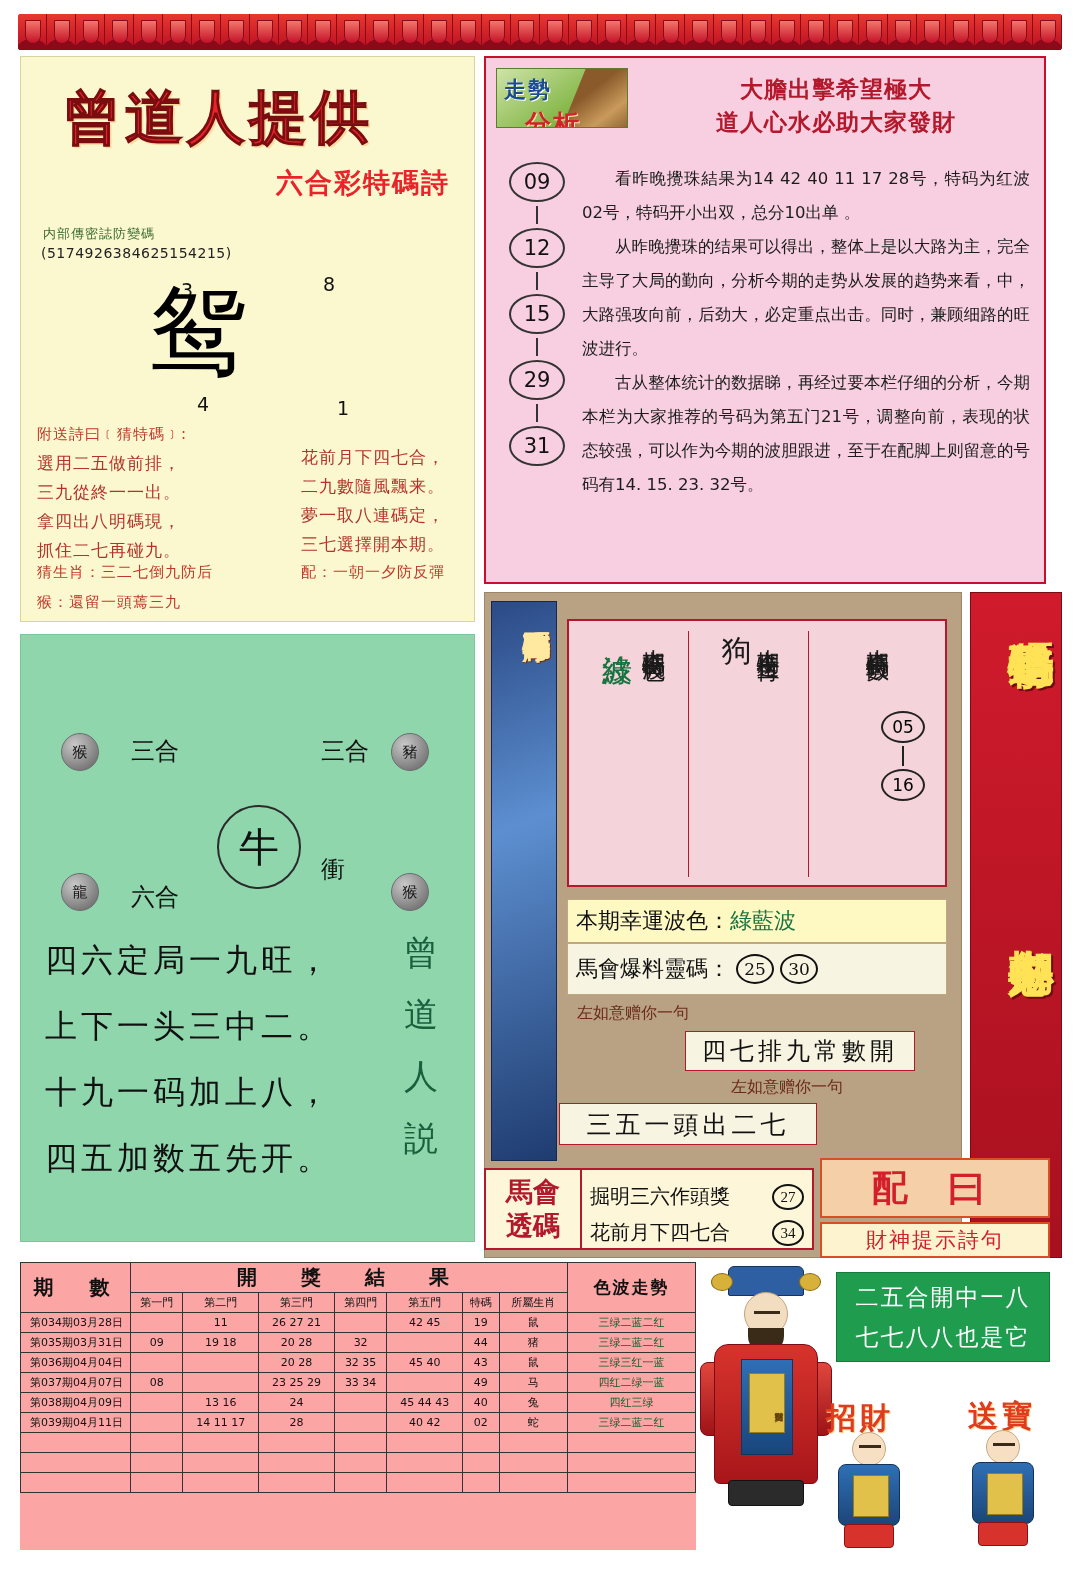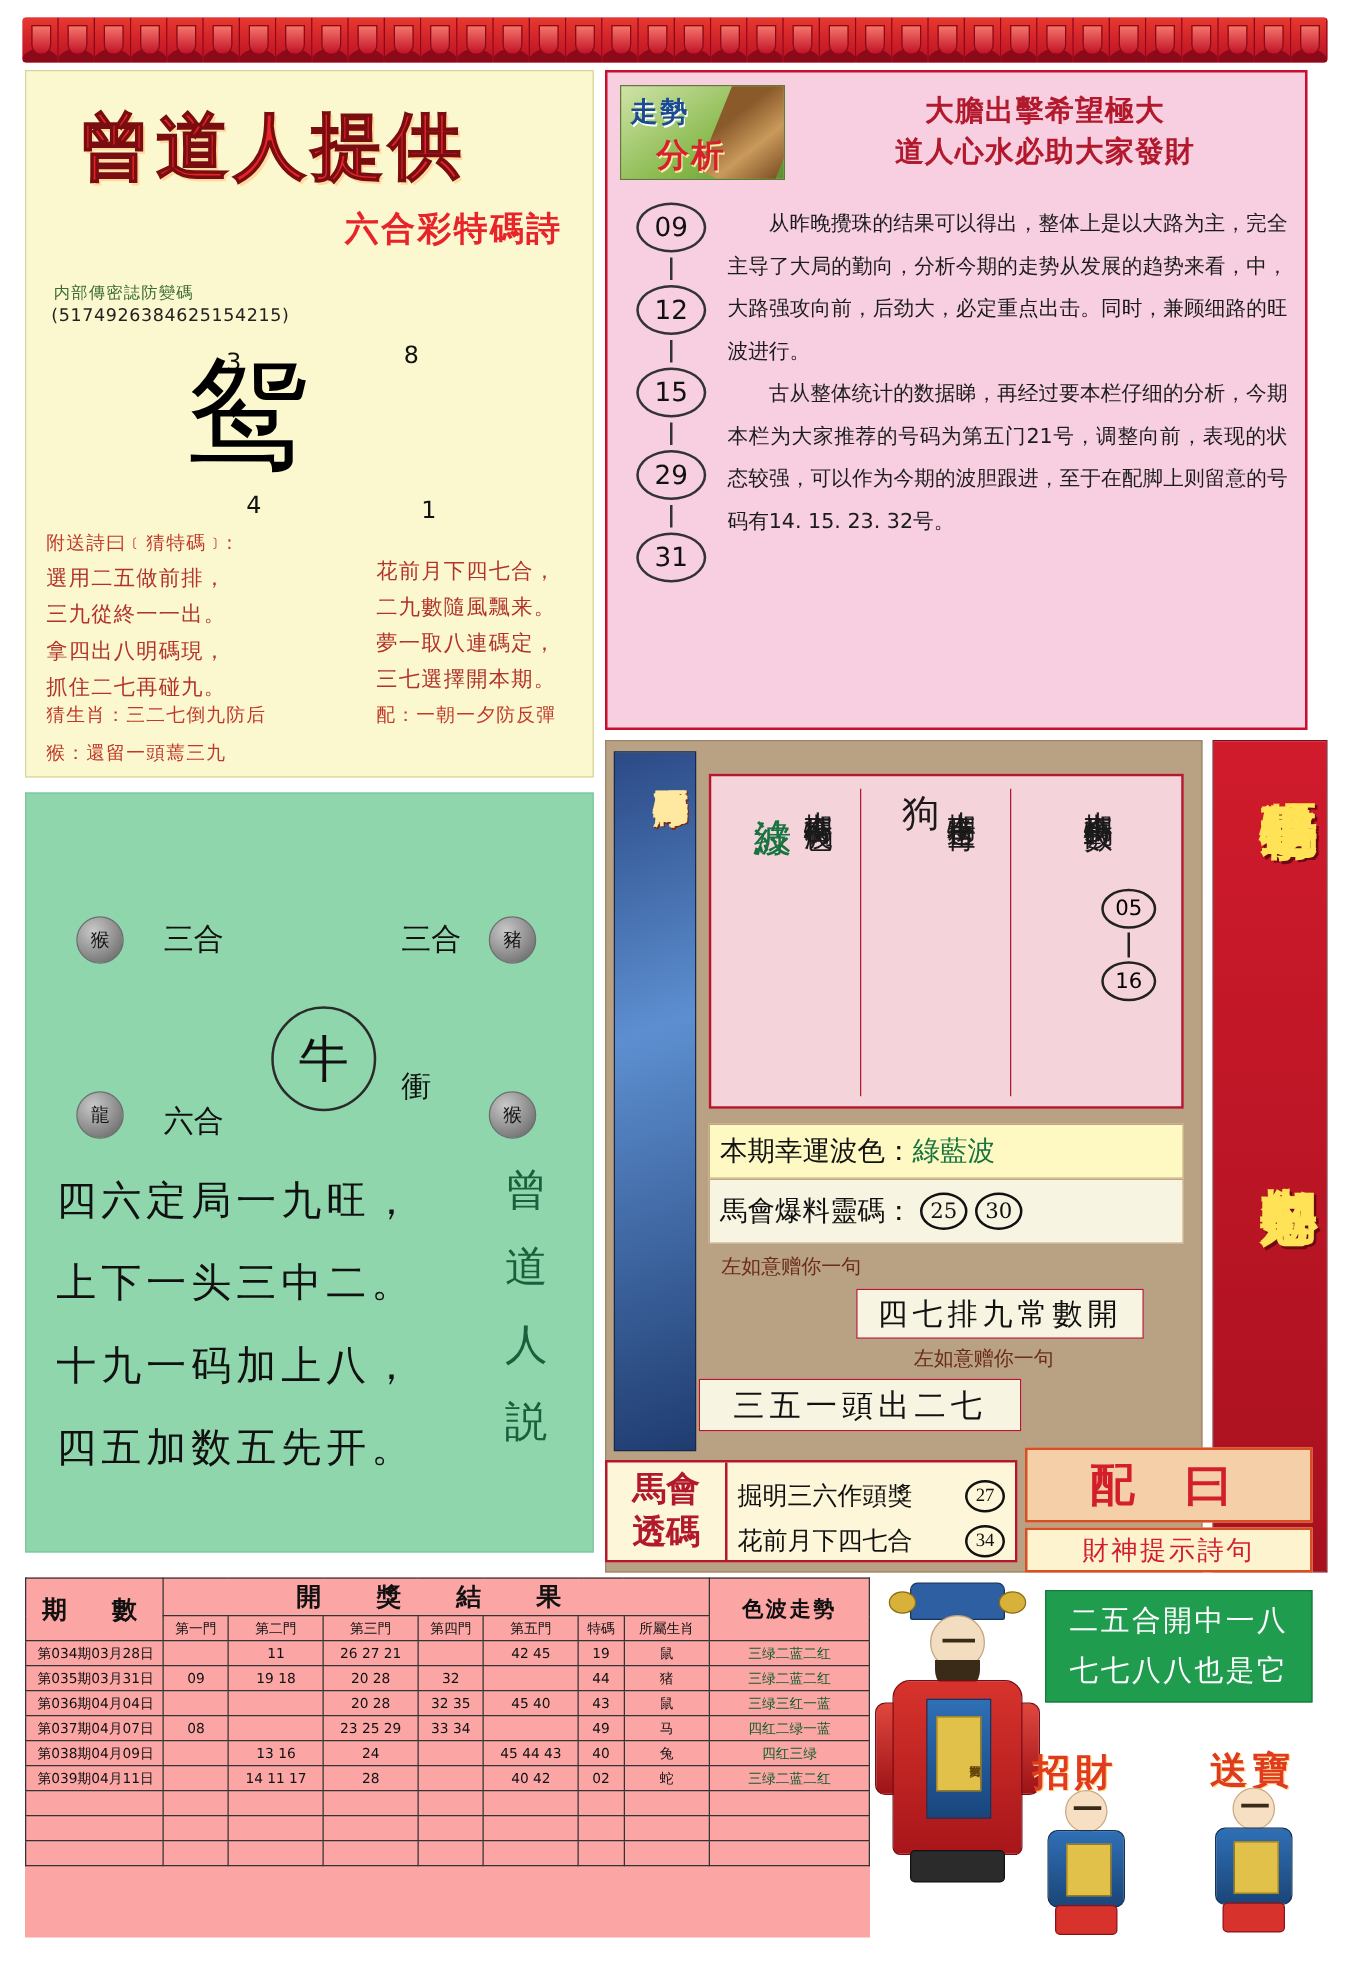--- a/index.html
+++ b/index.html
@@ -89,21 +89,21 @@
     position:absolute; left:16px; top:536px; font-size:15px; color:#c0392b; letter-spacing:1px;
   }
 
   
   .pink-box {
     position:absolute; left:484px; top:56px; width:562px; height:528px;
     background:#f7cfe0;
     border:2px solid #c8102e;
   }
   .trend-badge {
-    position:absolute; left:10px; top:10px; width:132px; height:76px;
+    position:absolute; left:10px; top:10px; width:132px; height:60px;
     background:linear-gradient(145deg,#cfe3a7,#86b84a 60%,#5d8f2e);
     border:1px solid #5b7d2f;
     overflow:hidden;
   }
   .trend-badge .t1 {
     position:absolute; left:7px; top:6px; font-size:22px; font-weight:bold; color:#1a4c8f;
     font-family:"DejaVu Serif", serif; letter-spacing:2px;
     text-shadow:1px 1px 0 #fff;
   }
   .trend-badge .t2 {
@@ -486,20 +486,21 @@
       <div class="circ">12</div>
       <div class="connector"></div>
       <div class="circ">15</div>
       <div class="connector"></div>
       <div class="circ">29</div>
       <div class="connector"></div>
       <div class="circ">31</div>
     </div>
 
     <div class="analysis-text">
+      <p>看昨晚攪珠結果为14 42 40 11 17 28号，特码为红波02号，特码开小出双，总分10出单 。</p>
       <p>从昨晚攪珠的结果可以得出，整体上是以大路为主，完全主导了大局的勤向，分析今期的走势从发展的趋势来看，中，大路强攻向前，后劲大，必定重点出击。同时，兼顾细路的旺波进行。</p>
       <p>古从整体统计的数据睇，再经过要本栏仔细的分析，今期本栏为大家推荐的号码为第五门21号，调整向前，表现的状态较强，可以作为今期的波胆跟进，至于在配脚上则留意的号码有14. 15. 23. 32号。</p>
     </div>
   </div>
 
   <div class="green-box">
     <div class="stone" style="left:40px; top:98px;">猴</div>
     <div class="g-lbl" style="left:110px; top:100px;">三合</div>
     <div class="g-lbl" style="left:300px; top:100px;">三合</div>
     <div class="stone" style="left:370px; top:98px;">豬</div>

